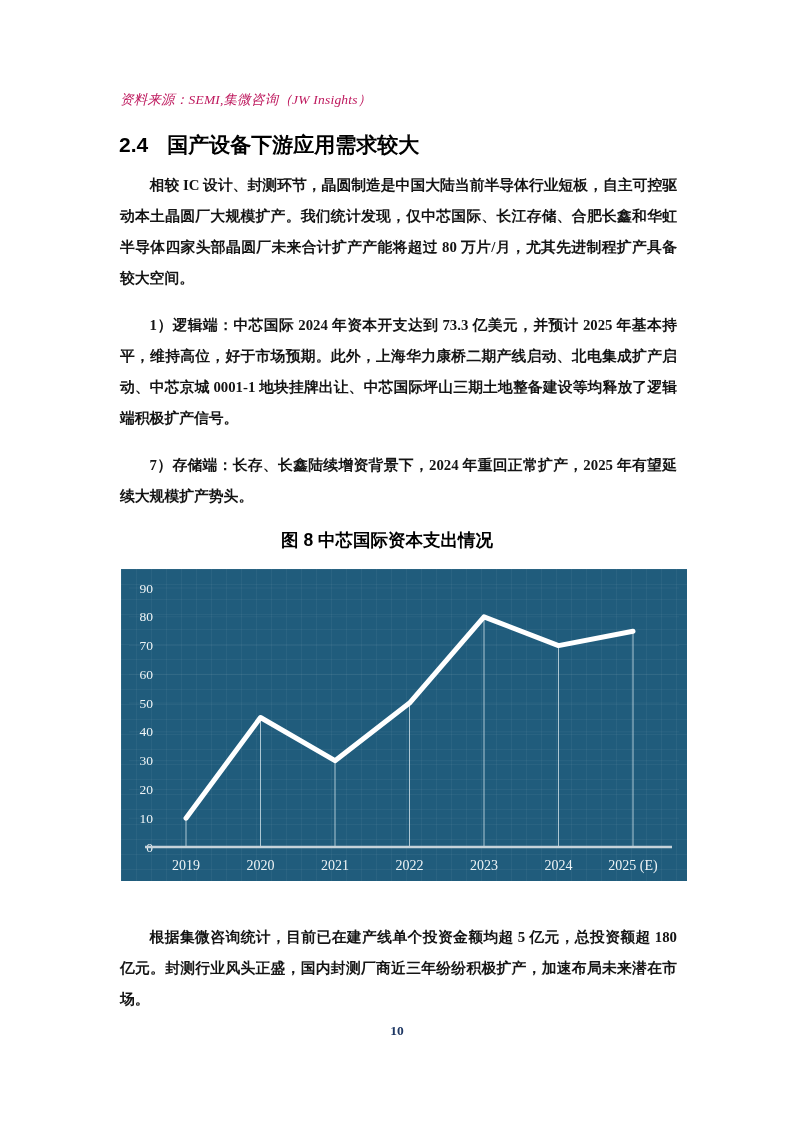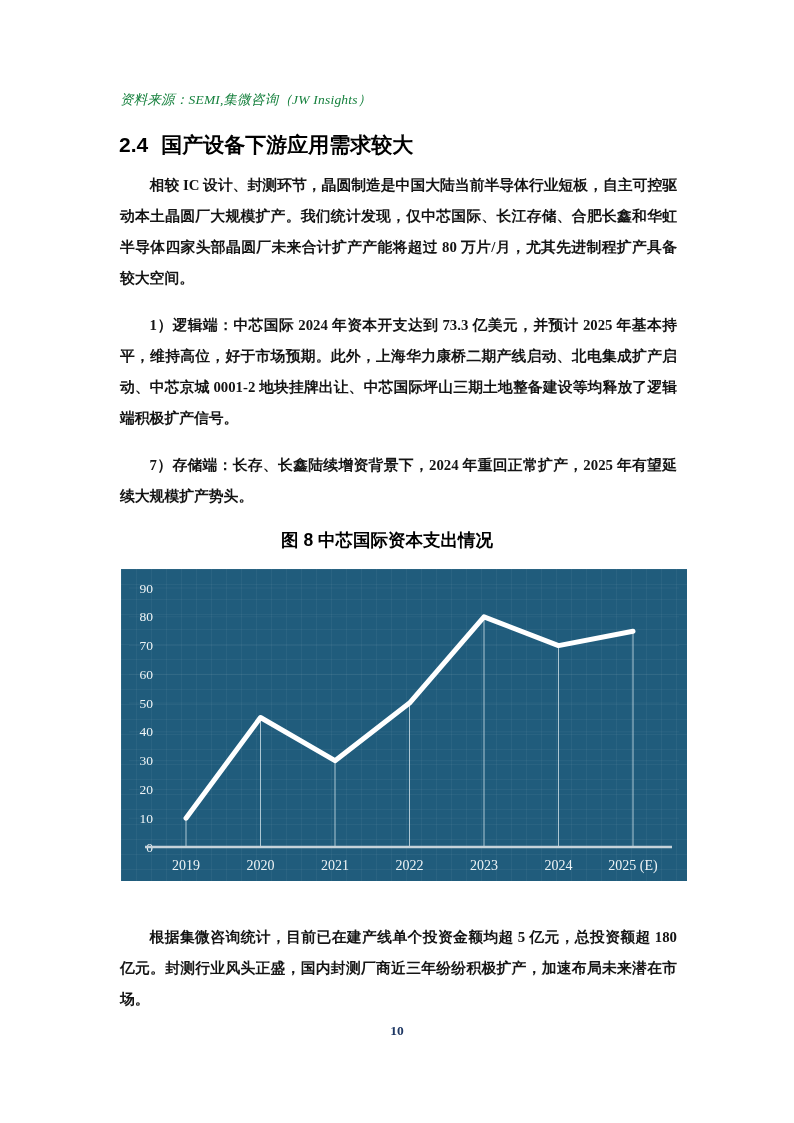--- a/index.html
+++ b/index.html
@@ -12,35 +12,35 @@
   }
   .page {
     position: relative;
     width: 794px; height: 1123px;
     background: #ffffff;
   }
   .source-note {
     position: absolute; left: 120px;
     font-style: italic;
     font-size: 13.5px;
-    color: #15803d;
+    color: #be185d;
     margin: 0;
     letter-spacing: 0.2px;
   }
   .source-top { top: 91px; }
   .source-bottom { top: 892px; }
   .heading {
     position: absolute; left: 119px; top: 131px;
     margin: 0;
     font-family: "Liberation Sans", "DejaVu Sans", sans-serif;
     font-size: 21px; font-weight: 400; color: #000000;
     white-space: nowrap;
   }
   .heading .sec-num { font-weight: 700; margin-right: 13px; }
-  .heading .sec-title { font-weight: 700; }
+  .heading .sec-title { font-weight: 700; margin-left: 6px; }
   .para {
     position: absolute; left: 120px; width: 557px;
     margin: 0;
     font-size: 14.8px; line-height: 31px;
     text-align: justify;
     text-indent: 2em;
     color: #141414;
     font-weight: bold;
   }
   .para-1 { top: 170px; }
@@ -76,21 +76,21 @@
 <div class="page">
 
   <p class="source-note source-top">资料来源：SEMI,集微咨询（JW Insights）</p>
 
   <h2 class="heading">
     <span class="sec-num">2.4</span><span class="sec-title">国产设备下游应用需求较大</span>
   </h2>
 
   <p class="para para-1">相较 IC 设计、封测环节，晶圆制造是中国大陆当前半导体行业短板，自主可控驱动本土晶圆厂大规模扩产。我们统计发现，仅中芯国际、长江存储、合肥长鑫和华虹半导体四家头部晶圆厂未来合计扩产产能将超过 80 万片/月，尤其先进制程扩产具备较大空间。</p>
 
-  <p class="para para-2">1）逻辑端：中芯国际 2024 年资本开支达到 73.3 亿美元，并预计 2025 年基本持平，维持高位，好于市场预期。此外，上海华力康桥二期产线启动、北电集成扩产启动、中芯京城 0001-2 地块挂牌出让、中芯国际坪山三期土地整备建设等均释放了逻辑端积极扩产信号。</p>
+  <p class="para para-2">1）逻辑端：中芯国际 2024 年资本开支达到 73.3 亿美元，并预计 2025 年基本持平，维持高位，好于市场预期。此外，上海华力康桥二期产线启动、北电集成扩产启动、中芯京城 0001-1 地块挂牌出让、中芯国际坪山三期土地整备建设等均释放了逻辑端积极扩产信号。</p>
 
   <p class="para para-3">7）存储端：长存、长鑫陆续增资背景下，2024 年重回正常扩产，2025 年有望延续大规模扩产势头。</p>
 
   <h3 class="figure-title">图 8 中芯国际资本支出情况</h3>
 
   <div class="chart-wrap">
     <svg id="chart-svg" width="566" height="312" viewBox="0 0 566 312">
         <text x="32" y="282.5" text-anchor="end" fill="#eef4f6" font-size="13.5" font-family="&quot;Liberation Serif&quot;,&quot;DejaVu Serif&quot;,serif">0</text>
         <line x1="8" x2="558" y1="249.22222222222223" y2="249.22222222222223" stroke="rgba(255,255,255,0.05)" stroke-width="1"></line>
         <text x="32" y="253.72222222222223" text-anchor="end" fill="#eef4f6" font-size="13.5" font-family="&quot;Liberation Serif&quot;,&quot;DejaVu Serif&quot;,serif">10</text>

